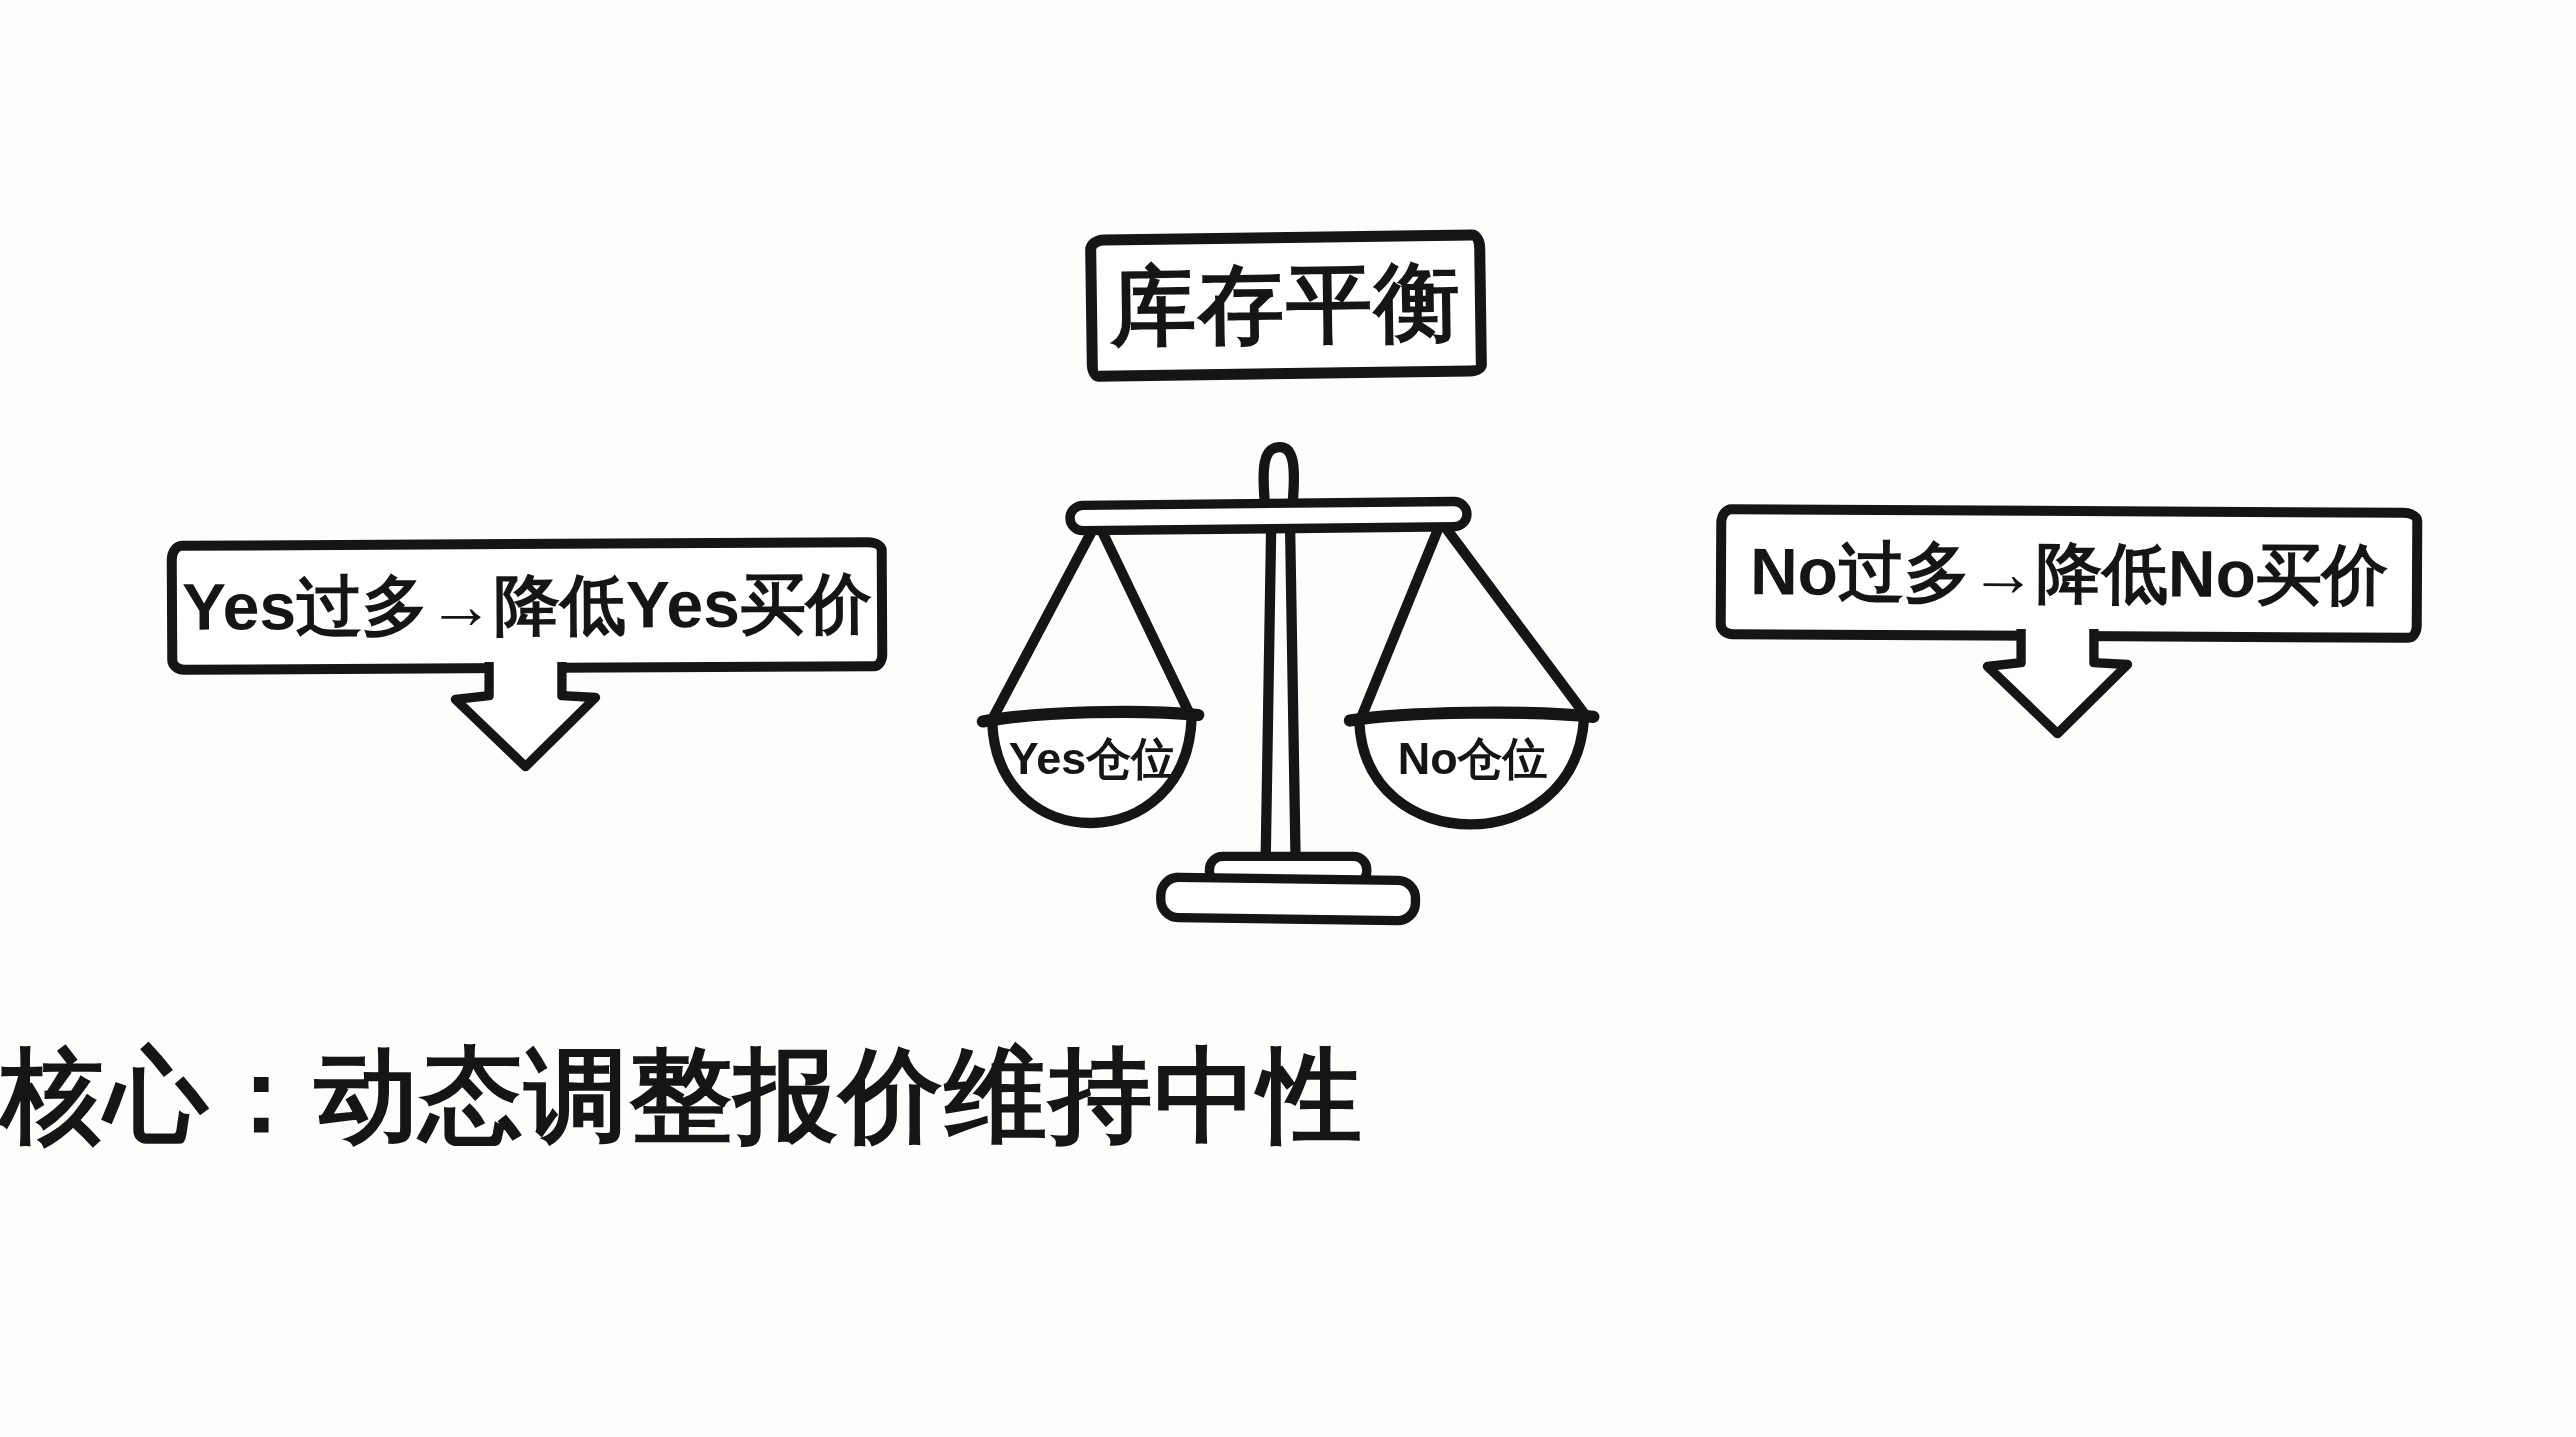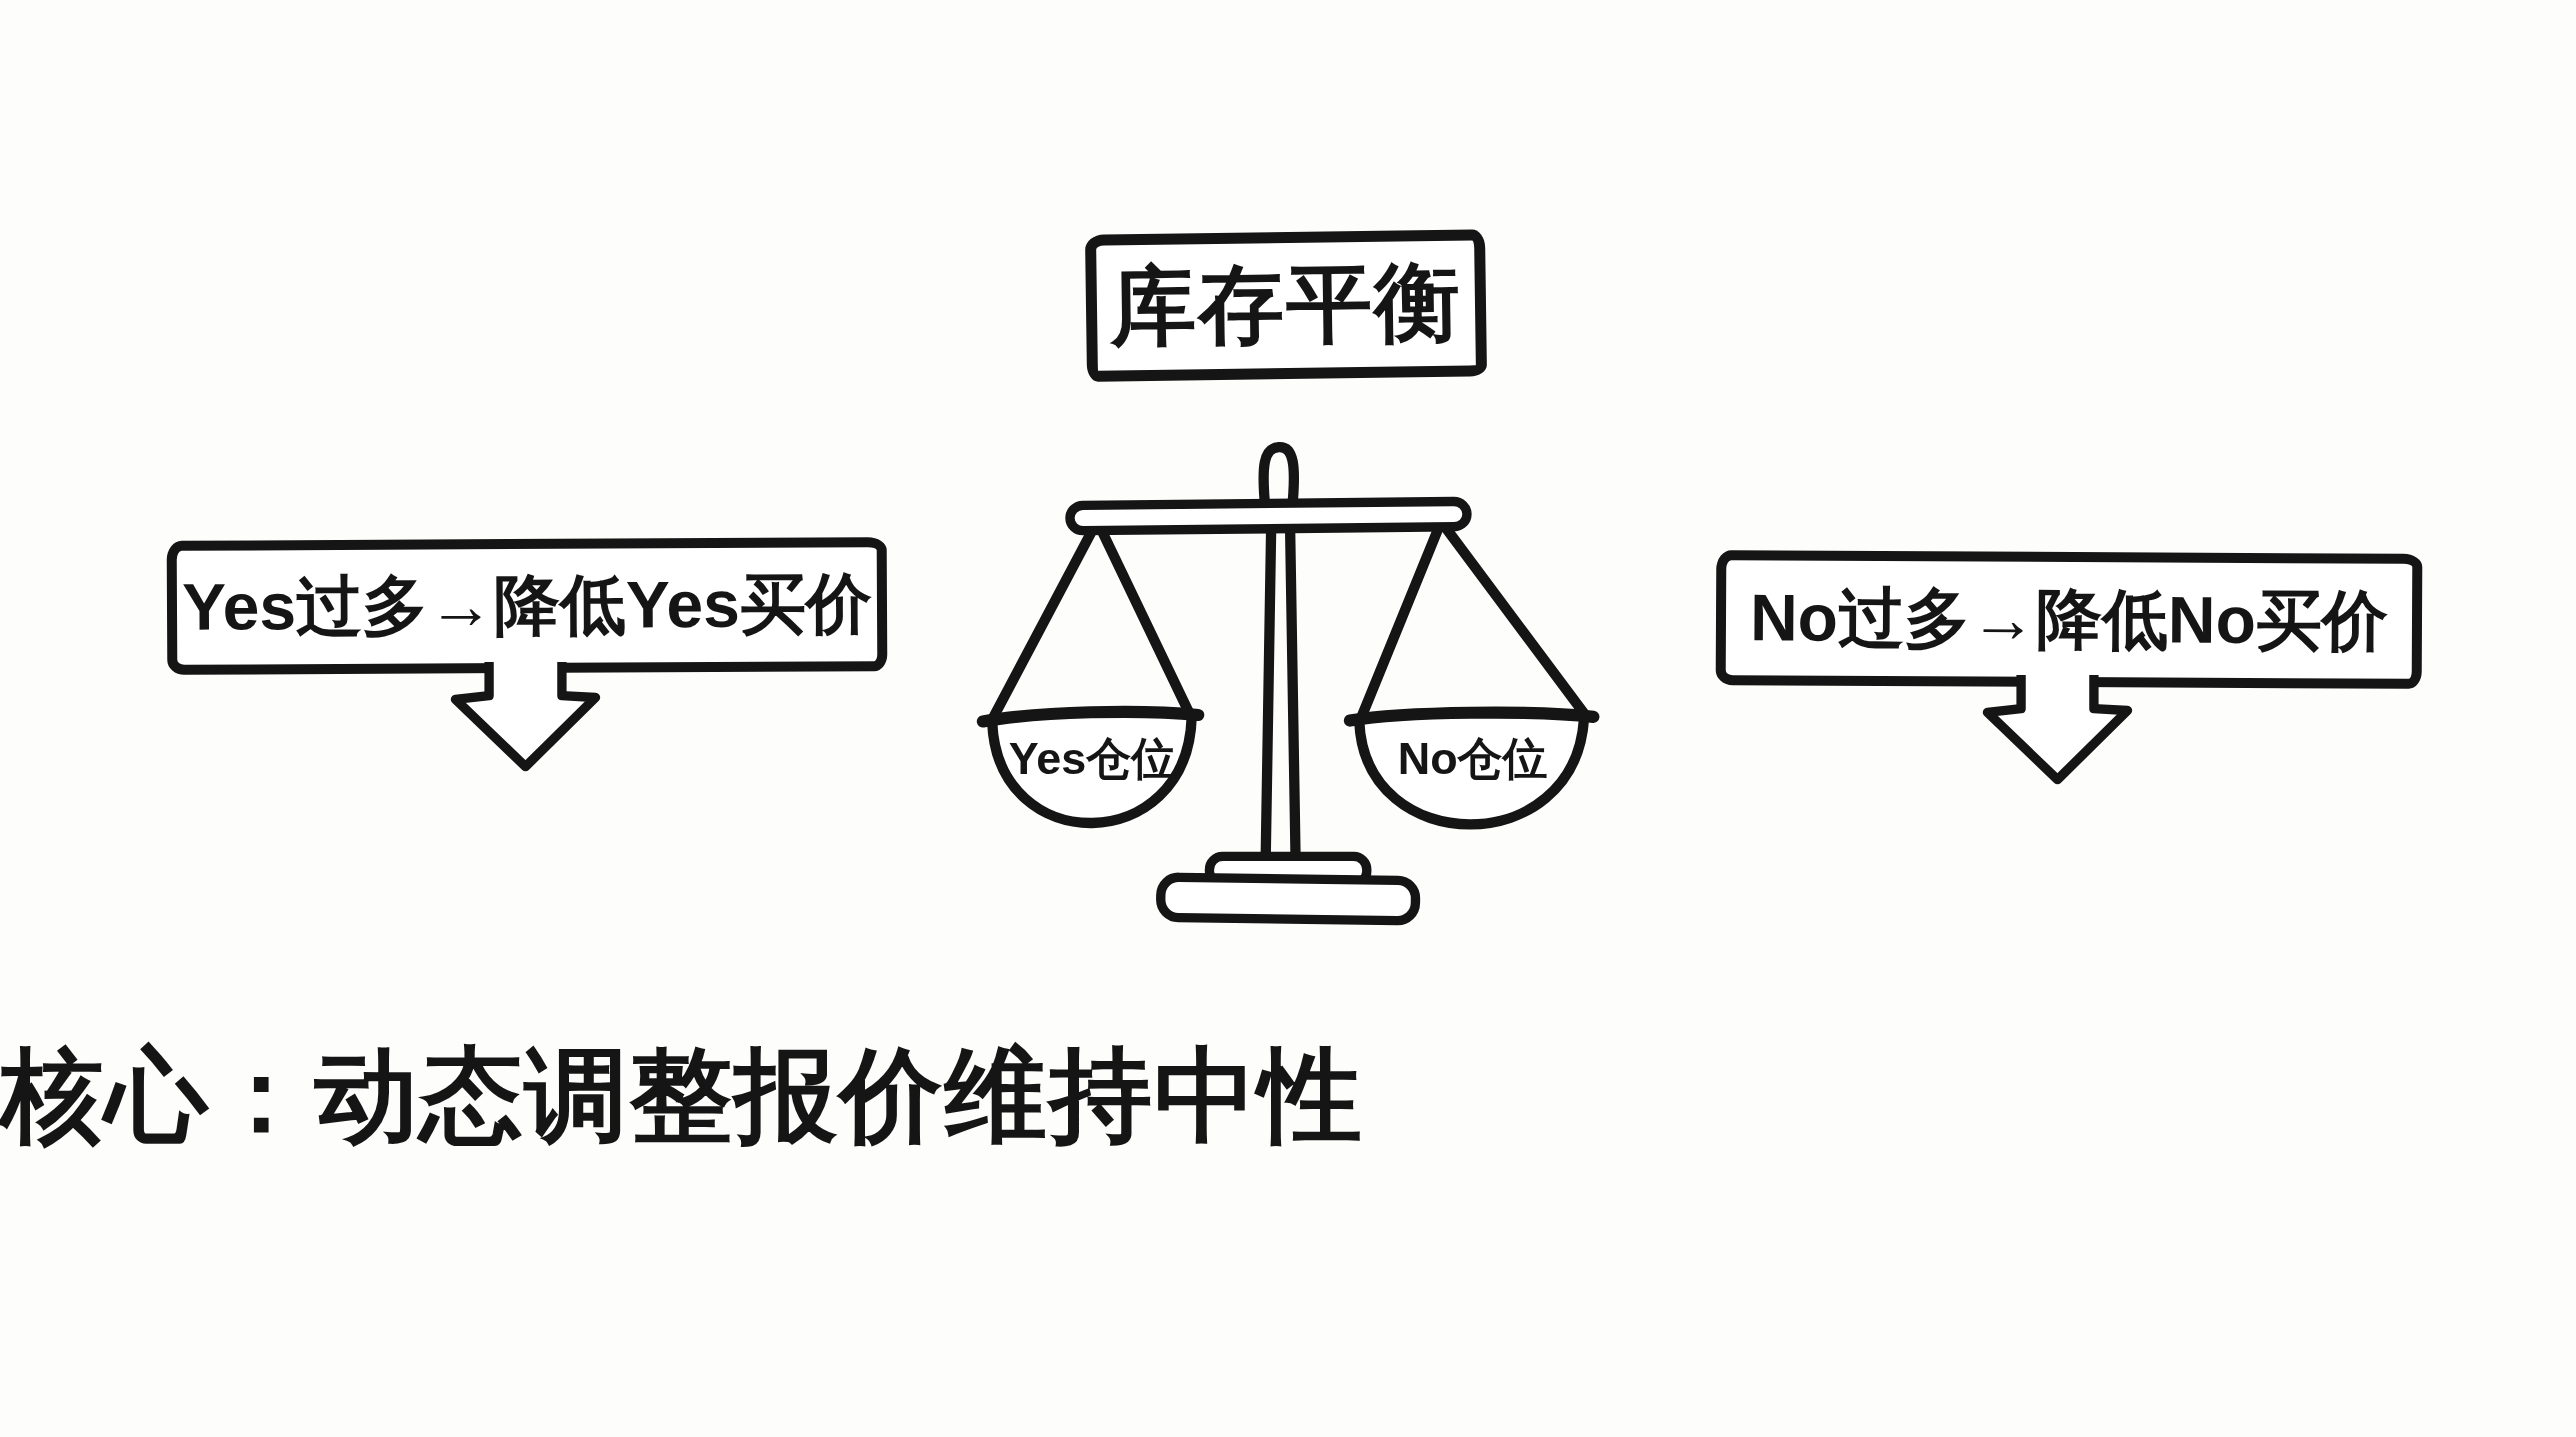--- a/index.html
+++ b/index.html
@@ -36,21 +36,21 @@
     position:absolute;left:0;top:0;
     background:#ffffff;
     border:10.3px solid #151515;
     border-radius:15px 19px 13px 17px / 19px 13px 17px 15px;
     display:flex;align-items:center;justify-content:center;
     font-weight:800;font-size:66px;white-space:nowrap;
     box-sizing:border-box;
   }
   .callout-left{left:167px;top:539px;width:720px;height:253px;text-decoration:underline;}
   .callout-left .callout-box{width:720px;height:134px;transform:rotate(-0.3deg);}
-  .callout-right{left:1716px;top:552px;width:706px;height:253px;text-align:center;}
+  .callout-right{left:1716px;top:506px;width:706px;height:253px;text-align:center;}
   .callout-right .callout-box{width:706px;height:135px;transform:rotate(0.3deg);}
 
   .callout-arrow{position:absolute;width:155px;height:114px;}
   .callout-left  .callout-arrow{left:281px;top:123px;}
   .callout-right .callout-arrow{left:264px;top:123px;}
 
   .scale-svg{position:absolute;left:964px;top:435px;width:637px;height:515px;}
   .pan-label{
     font-family:"Liberation Sans","DejaVu Sans",sans-serif;
     font-weight:800;font-size:48px;fill:#151515;

